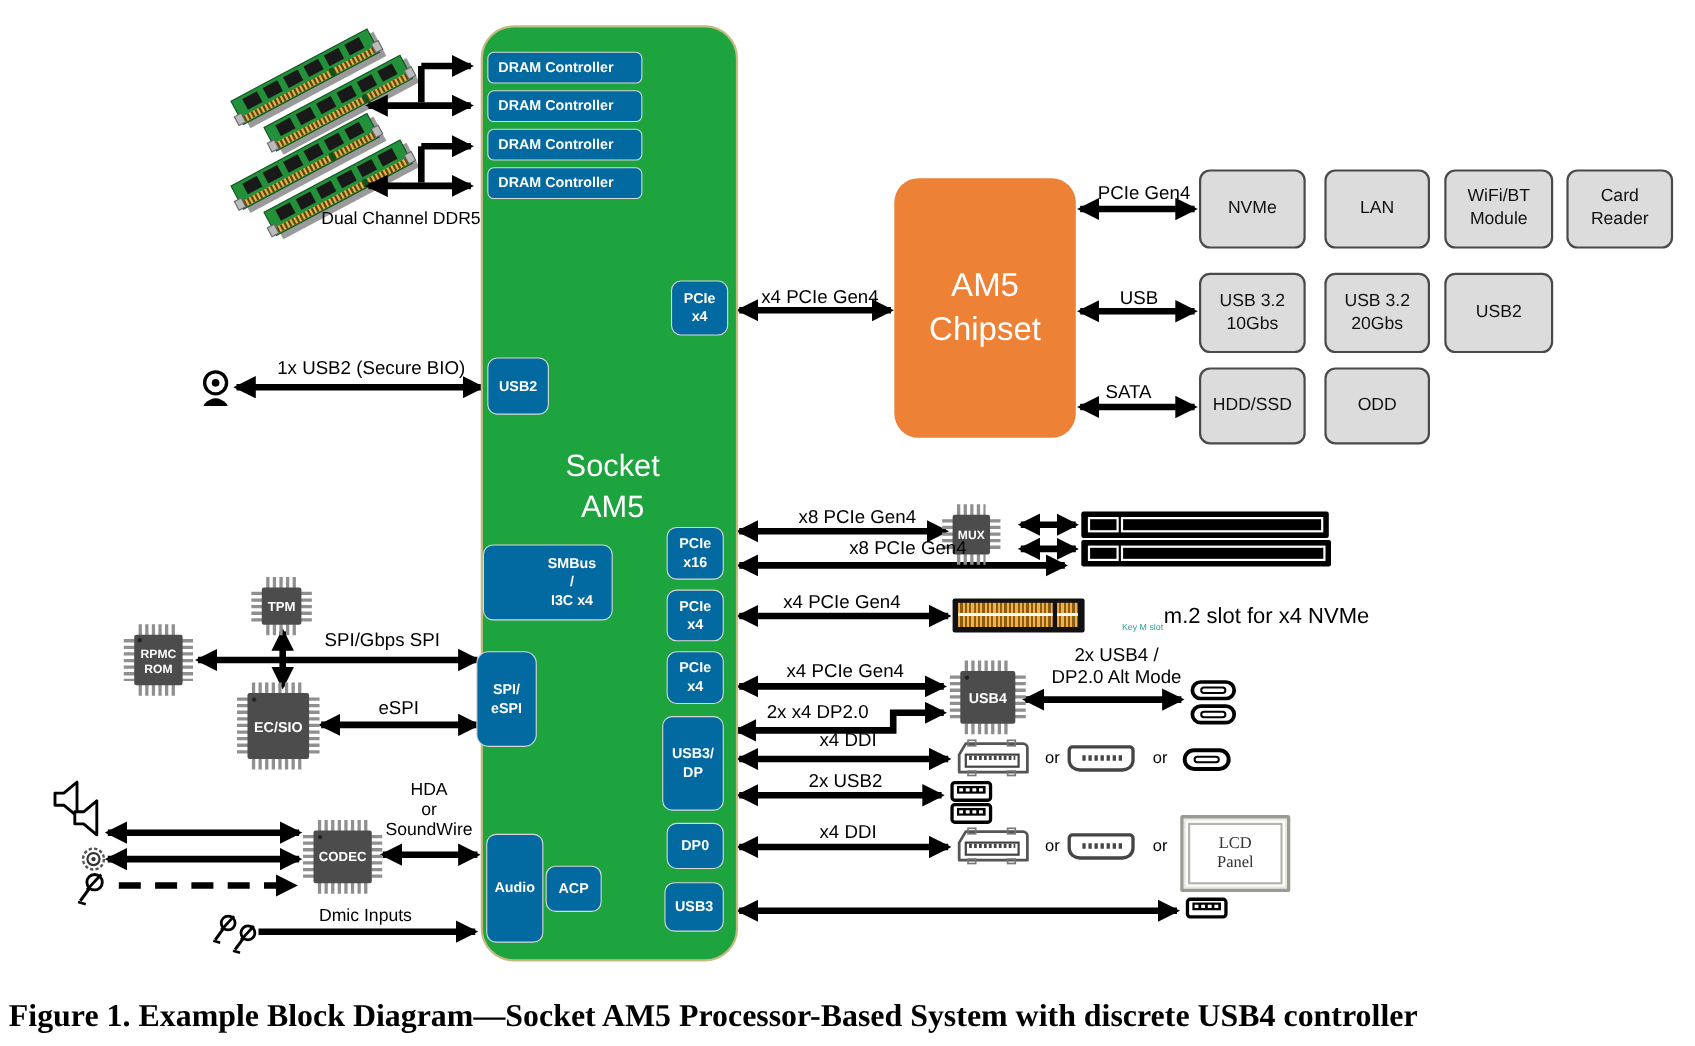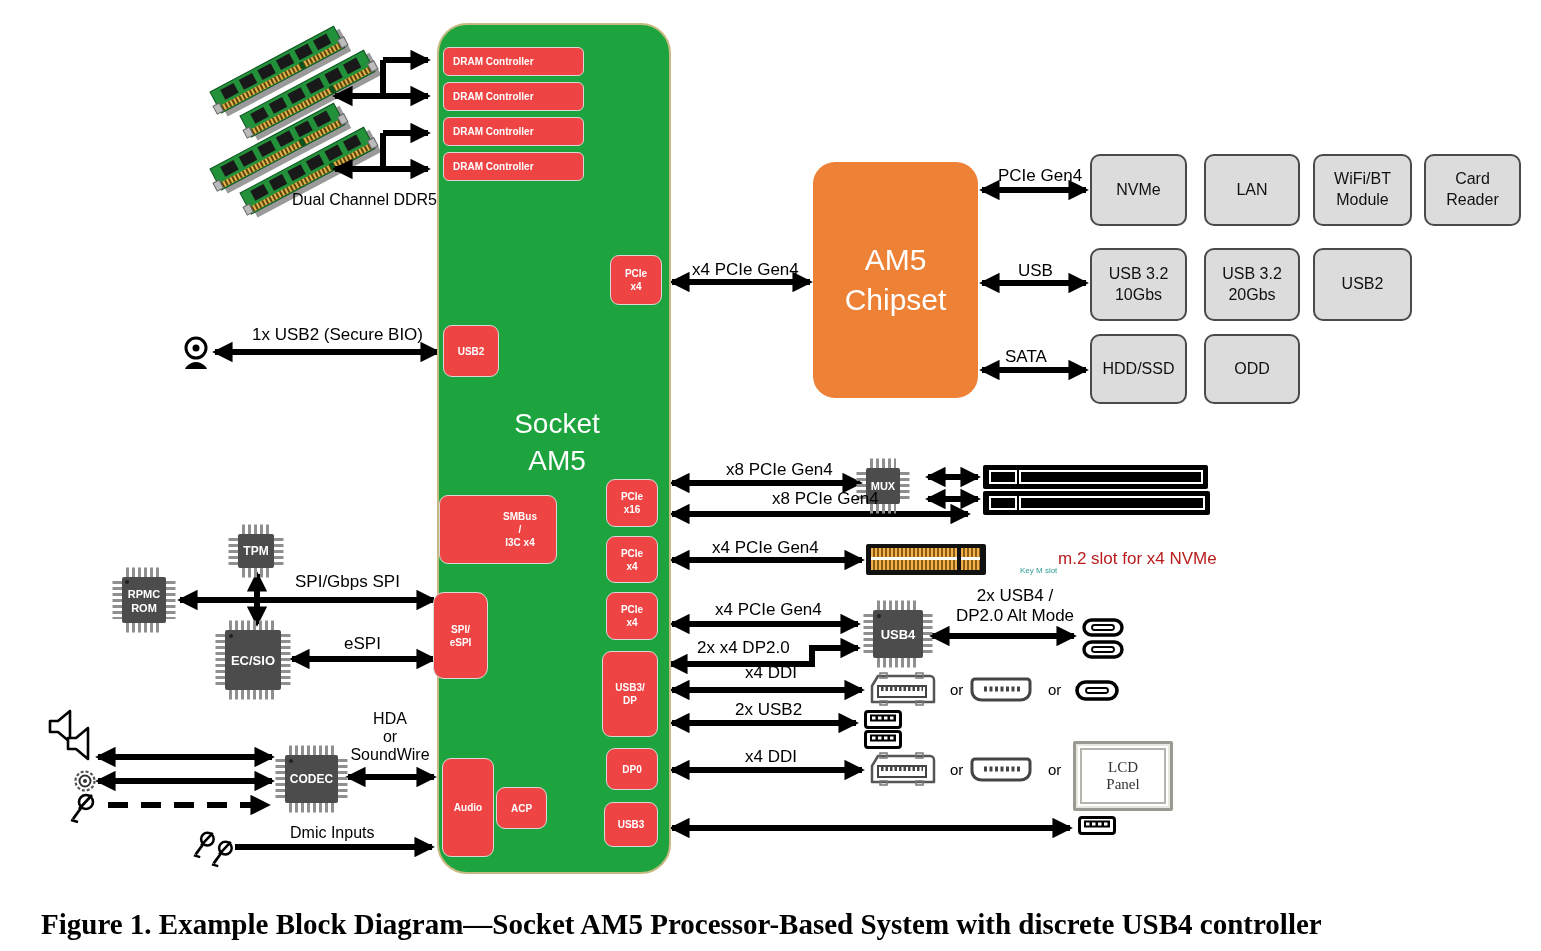--- a/index.html
+++ b/index.html
@@ -3,47 +3,47 @@
 <meta charset="utf-8">
 <style>
   html,body{margin:0;padding:0;background:#fff;}
   #stage{position:relative;width:1541px;height:951px;background:#fff;
          font-family:"Liberation Sans",sans-serif;overflow:hidden;}
   #wires{position:absolute;left:0;top:0;z-index:1;}
   .abs{position:absolute;z-index:2;}
   .pre{white-space:pre-line;}
   .socket{background:#1ea43e;border:2px solid #c6ba82;border-radius:30px;}
   .socket-title{color:#fff;font-size:28px;line-height:1.32;text-align:center;white-space:pre-line;}
-  .box-black{background:#ef4444;color:#fff;border:1px solid #d8d8d8;border-radius:9px;
+  .box-black{background:#0369a1;color:#fff;border:1px solid #d8d8d8;border-radius:9px;
              display:flex;align-items:center;justify-content:center;text-align:center;
-             font-weight:bold;font-size:10px;line-height:1.3;white-space:pre-line;}
+             font-weight:bold;font-size:13px;line-height:1.3;white-space:pre-line;}
   .dram{justify-content:flex-start;padding-left:9px;border-radius:6px;text-align:left;}
   .chipset{background:#ed8136;color:#fff;border-radius:22px;display:flex;align-items:center;
            justify-content:center;text-align:center;font-size:30px;line-height:1.35;white-space:pre-line;}
   .box-gray{background:#dcdcdc;color:#111;border:2px solid #4a4a4a;border-radius:10px;
             display:flex;align-items:center;justify-content:center;text-align:center;
             font-size:16px;line-height:1.3;white-space:pre-line;}
   .lbl{color:#000;font-size:17px;white-space:pre-line;}
   .lbl-c{text-align:center;}
   .lbl-sm{font-size:16px;}
   .or{font-size:15px;}
-  .m2note{color:#b91c1c;font-size:17px;}
+  .m2note{color:#000000;font-size:20px;}
   .keym{color:#2e9e98;font-size:8px;}
   .pcie-slot{background:#000;border-radius:2px;}
   .pcie-slot .seg{position:absolute;border:2px solid #fff;}
   .m2slot{background:#111;border-radius:2px;}
   .m2slot .gold{position:absolute;top:4px;height:22px;
     background:linear-gradient(to bottom, rgba(0,0,0,0) 9px, #fff 9px, #fff 12px, rgba(0,0,0,0) 12px),
                repeating-linear-gradient(90deg,#f2b04e 0 2px,#8a5d10 2px 4px);}
   .lcd{background:#fff;border:3px solid #9a9a92;border-radius:2px;box-shadow:0 0 0 2px #e8e8e0 inset;
        display:flex;align-items:center;justify-content:center;text-align:center;
        font-size:15px;color:#333;white-space:pre-line;font-family:Liberation Serif, serif;}
   .lcd-inner{position:absolute;inset:4px;border:2px solid #b5b5ad;display:flex;align-items:center;
        justify-content:center;}
-  .caption{font-family:"Liberation Serif",serif;font-weight:bold;font-size:29px;color:#000;margin-left:33px;}
+  .caption{font-family:"Liberation Serif",serif;font-weight:bold;font-size:29px;color:#000;}
   svg text{font-family:"Liberation Sans",sans-serif;font-weight:bold;fill:#fff;text-anchor:middle;}
 </style>
 </head>
 <body>
 
 <div id="stage">
 
   <svg id="wires" width="1541" height="951" viewBox="0 0 1541 951">
     <defs>
       <marker id="ah" viewBox="0 0 10 10" refX="8.6" refY="5" markerWidth="3.4" markerHeight="3.4" orient="auto-start-reverse">

